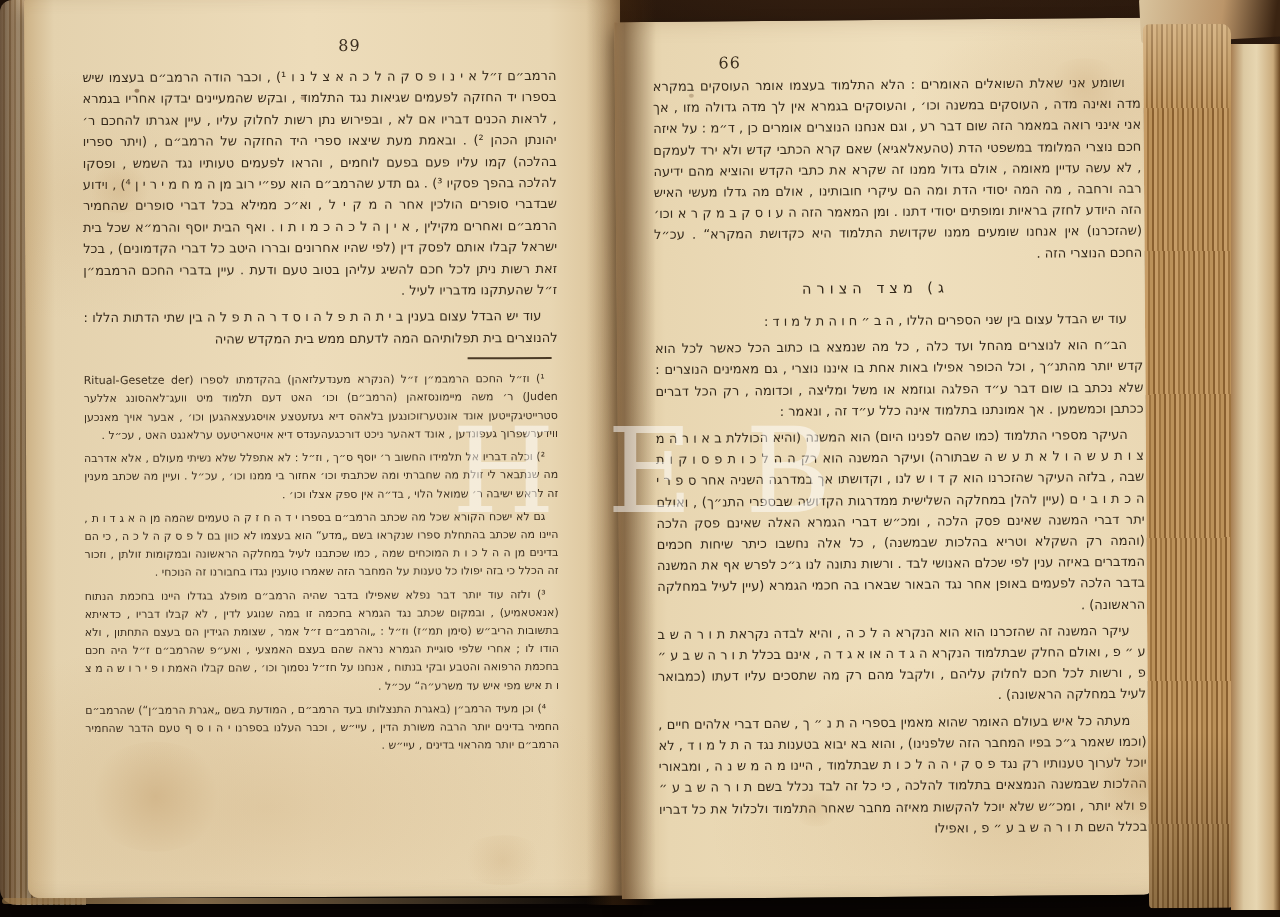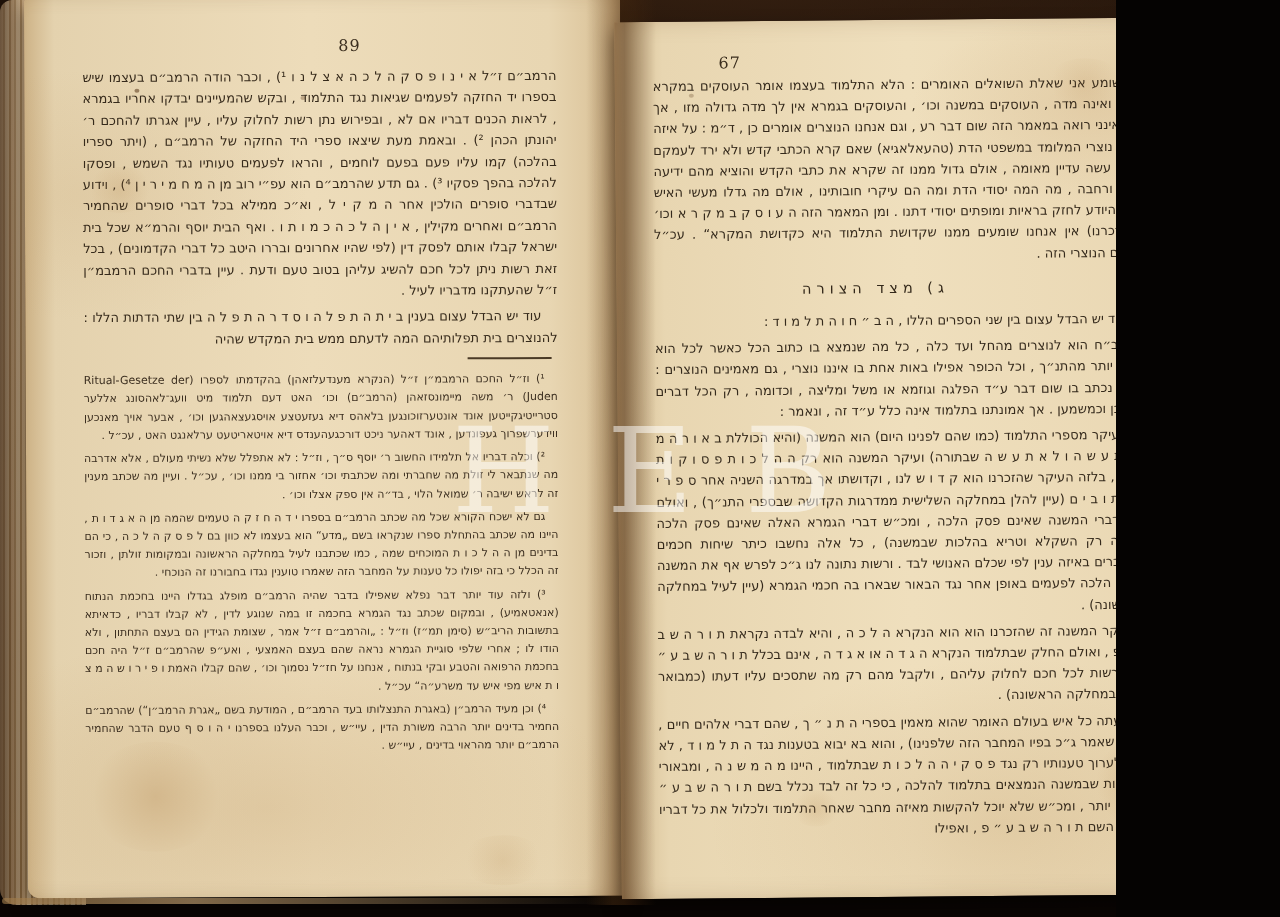--- a/index.html
+++ b/index.html
@@ -1,17 +1,17 @@
 <!DOCTYPE html>
 <html lang="he"><head>
 <meta charset="utf-8">
 <style>
   html,body{margin:0;padding:0;background:#050302;}
   .scene{
-    position:relative;width:1116px;height:917px;overflow:hidden;
+    position:relative;width:1280px;height:917px;overflow:hidden;
     background:
       radial-gradient(ellipse 900px 320px at 68% -60px, #3a2313 0%, rgba(58,35,19,0) 60%),
       radial-gradient(ellipse 500px 200px at 100% 8%, #2c1a0e 0%, rgba(44,26,14,0) 70%),
       linear-gradient(180deg,#1e1108 0%, #0e0804 35%, #0a0503 100%);
     font-family:"DejaVu Sans",sans-serif;
   }
   
   .edge-left{
     position:absolute;left:0;top:0;width:86px;height:905px;
     background:
@@ -118,21 +118,21 @@
       </div>
     </div>
     <div class="stain" style="left:58px;top:745px;width:140px;height:110px;"></div>
     <div class="stain" style="left:60px;top:170px;width:70px;height:46px;opacity:.7;"></div>
     <div class="stain" style="left:430px;top:840px;width:90px;height:50px;opacity:.6;"></div>
     <div class="speck" style="left:110px;top:92px;"></div>
     <div class="speck" style="left:276px;top:100px;opacity:.6;"></div>
   </div>
 
   <div class="page page-right">
-    <div class="pagenum pagenum-right">67</div>
+    <div class="pagenum pagenum-right">66</div>
     <div class="rtext">
       <p class="para indent">ושומע אני שאלת השואלים האומרים : הלא התלמוד בעצמו אומר העוסקים במקרא מדה ואינה מדה , העוסקים במשנה וכו׳ , והעוסקים בגמרא אין לך מדה גדולה מזו , אך אני אינני רואה במאמר הזה שום דבר רע , וגם אנחנו הנוצרים אומרים כן , ד״מ : על איזה חכם נוצרי המלומד במשפטי הדת (טהעאלאגיא) שאם קרא הכתבי קדש ולא ירד לעמקם , לא עשה עדיין מאומה , אולם גדול ממנו זה שקרא את כתבי הקדש והוציא מהם ידיעה רבה ורחבה , מה המה יסודי הדת ומה הם עיקרי חובותינו , אולם מה גדלו מעשי האיש הזה היודע לחזק בראיות ומופתים יסודי דתנו . ומן המאמר הזה ה ע ו ס ק ב מ ק ר א וכו׳ (שהזכרנו) אין אנחנו שומעים ממנו שקדושת התלמוד היא כקדושת המקרא“ . עכ״ל החכם הנוצרי הזה .</p>
       <h3 class="heading">ג) מצד הצורה</h3>
       <p class="para indent">עוד יש הבדל עצום בין שני הספרים הללו , ה ב ״ ח ו ה ת ל מ ו ד :</p>
       <p class="para indent">הב״ח הוא לנוצרים מהחל ועד כלה , כל מה שנמצא בו כתוב הכל כאשר לכל הוא קדש יותר מהתנ״ך , וכל הכופר אפילו באות אחת בו איננו נוצרי , גם מאמינים הנוצרים : שלא נכתב בו שום דבר ע״ד הפלגה וגוזמא או משל ומליצה , וכדומה , רק הכל דברים ככתבן וכמשמען . אך אמונתנו בתלמוד אינה כלל ע״ד זה , ונאמר :</p>
       <p class="para indent">העיקר מספרי התלמוד (כמו שהם לפנינו היום) הוא המשנה (והיא הכוללת ב א ו ר ה מ צ ו ת ע ש ה ו ל א ת ע ש ה שבתורה) ועיקר המשנה הוא רק ה ה ל כ ו ת פ ס ו ק ו ת שבה , בלזה העיקר שהזכרנו הוא ק ד ו ש לנו , וקדושתו אך במדרגה השניה אחר ס פ ר י ה כ ת ו ב י ם (עיין להלן במחלקה השלישית ממדרגות הקדושה שבספרי התנ״ך) , ואולם יתר דברי המשנה שאינם פסק הלכה , ומכ״ש דברי הגמרא האלה שאינם פסק הלכה (והמה רק השקלא וטריא בהלכות שבמשנה) , כל אלה נחשבו כיתר שיחות חכמים המדברים באיזה ענין לפי שכלם האנושי לבד . ורשות נתונה לנו ג״כ לפרש אף את המשנה בדבר הלכה לפעמים באופן אחר נגד הבאור שבארו בה חכמי הגמרא (עיין לעיל במחלקה הראשונה) .</p>
       <p class="para indent">עיקר המשנה זה שהזכרנו הוא הוא הנקרא ה ל כ ה , והיא לבדה נקראת ת ו ר ה ש ב ע ״ פ , ואולם החלק שבתלמוד הנקרא ה ג ד ה או א ג ד ה , אינם בכלל ת ו ר ה ש ב ע ״ פ , ורשות לכל חכם לחלוק עליהם , ולקבל מהם רק מה שתסכים עליו דעתו (כמבואר לעיל במחלקה הראשונה) .</p>
       <p class="para indent">מעתה כל איש בעולם האומר שהוא מאמין בספרי ה ת נ ״ ך , שהם דברי אלהים חיים , (וכמו שאמר ג״כ בפיו המחבר הזה שלפנינו) , והוא בא יבוא בטענות נגד ה ת ל מ ו ד , לא יוכל לערוך טענותיו רק נגד פ ס ק י ה ה ל כ ו ת שבתלמוד , היינו מ ה מ ש נ ה , ומבאורי ההלכות שבמשנה הנמצאים בתלמוד להלכה , כי כל זה לבד נכלל בשם ת ו ר ה ש ב ע ״ פ ולא יותר , ומכ״ש שלא יוכל להקשות מאיזה מחבר שאחר התלמוד ולכלול את כל דבריו בכלל השם ת ו ר ה ש ב ע ״ פ , ואפילו</p>
     </div>
     <div class="stain" style="left:470px;top:720px;width:110px;height:90px;"></div>

